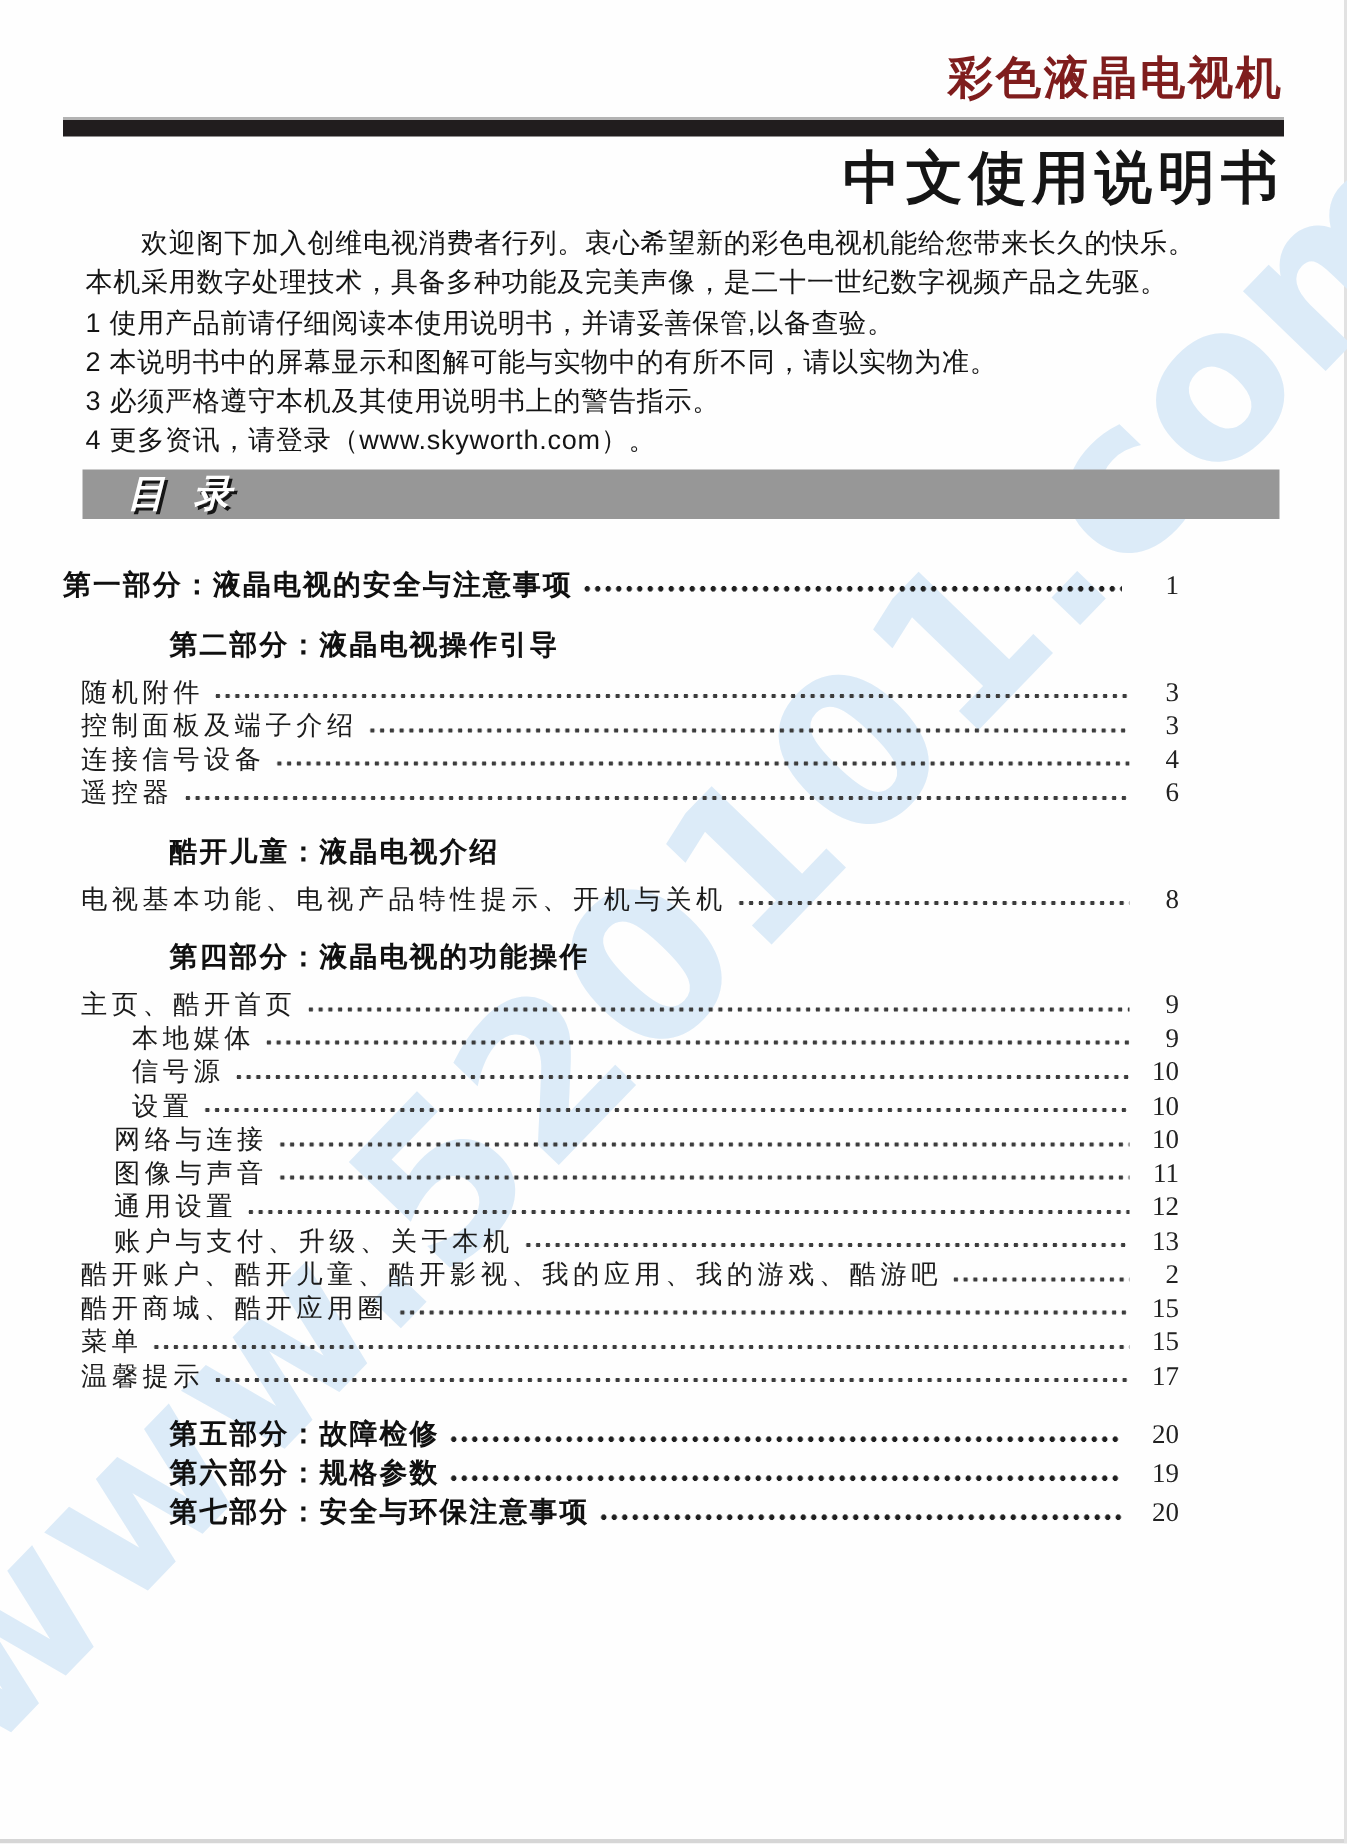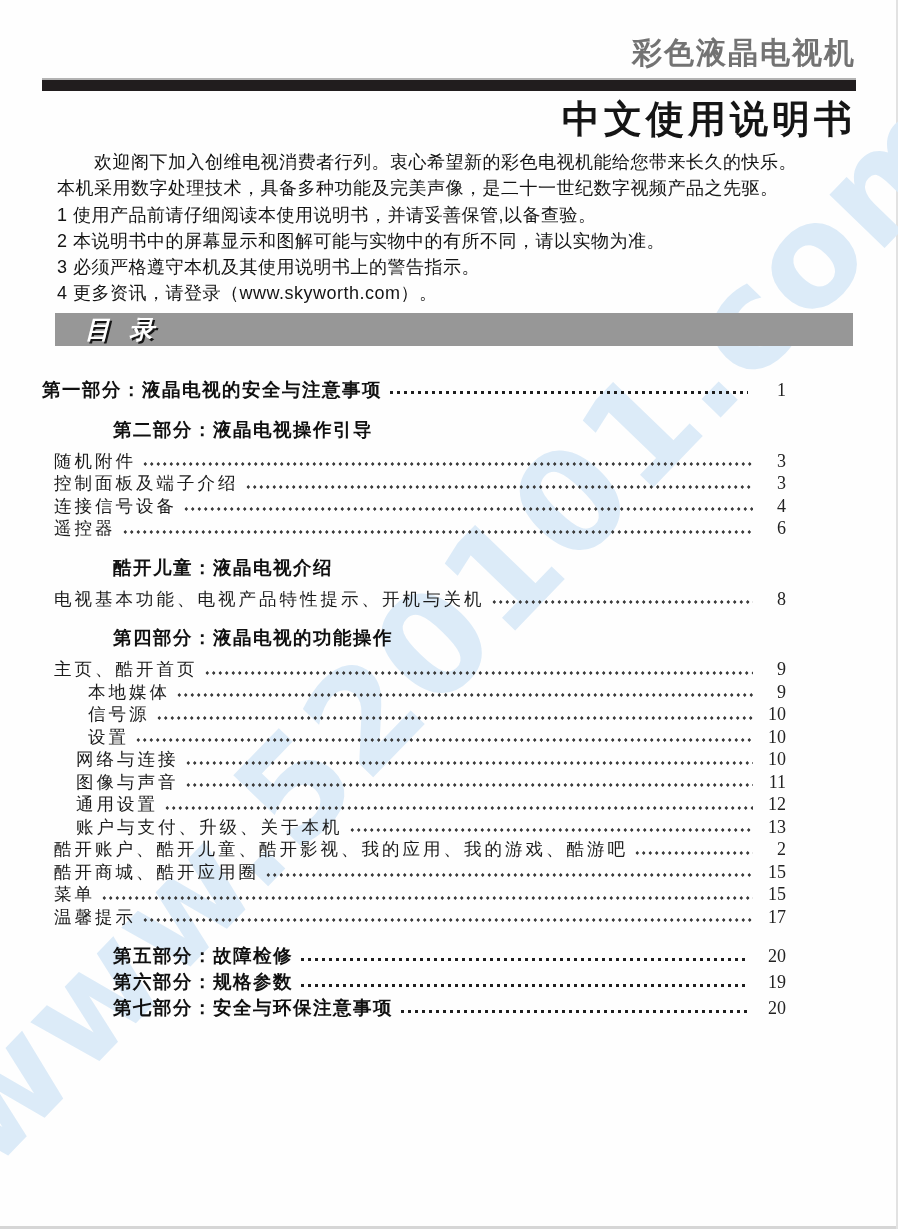--- a/index.html
+++ b/index.html
@@ -13,21 +13,21 @@
     transform:translate(-50%,-50%) rotate(-46deg);
     font-family:"DejaVu Sans", sans-serif; font-weight:bold;
     font-size:140px; letter-spacing:2px; white-space:nowrap;
     z-index:0; user-select:none;
   }
   .content { position:relative; z-index:1; }
 
   .header { padding:36px 42px 0 42px; }
   .product-title {
     font-size:30px; font-weight:bold; text-align:right;
-    letter-spacing:2px; line-height:34px; color:#737373; margin-bottom:8px;
+    letter-spacing:2px; line-height:34px; color:#7f1d1d; margin-bottom:8px;
   }
   .black-bar { height:11px; background:#211d1e; border-top:2px solid #b3b3b3; }
   .manual-title {
     font-size:38px; font-weight:bold; text-align:right;
     letter-spacing:4px; line-height:32px; color:#151515; margin-top:12px;
   }
 
   .intro {
     margin:14px 40px 0 57px; font-size:18px; line-height:26.3px;
     letter-spacing:0.5px; color:#141414;

